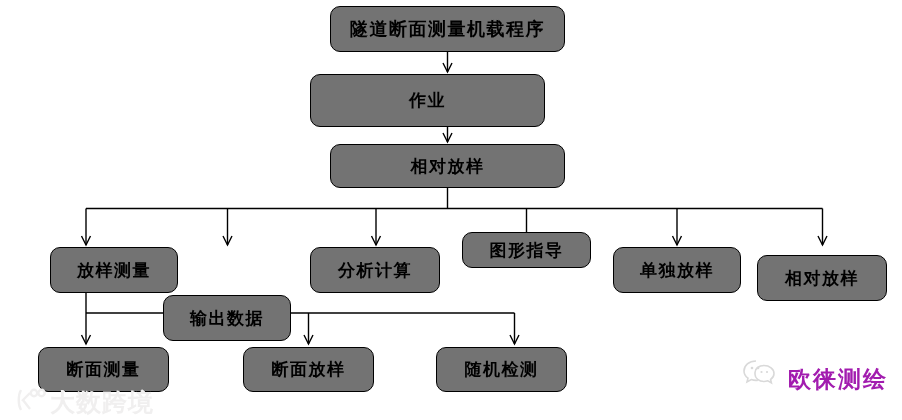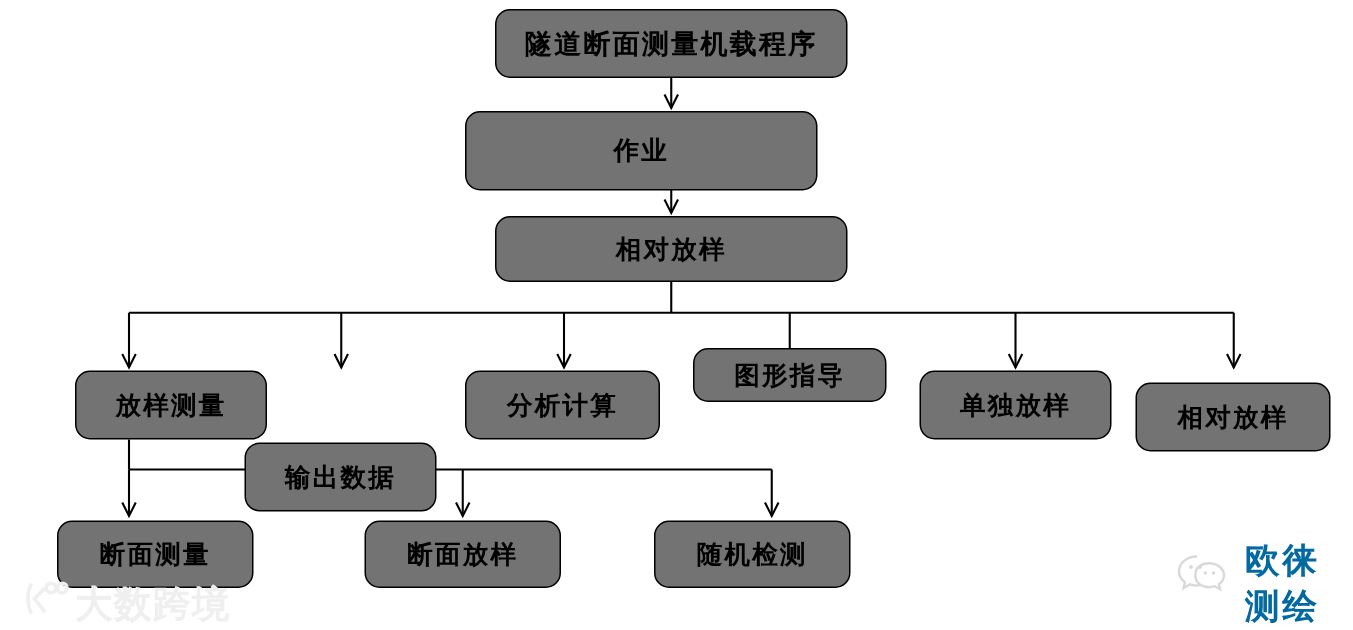--- a/index.html
+++ b/index.html
@@ -24,21 +24,21 @@
   .node.top{font-size:18px;}
   .watermark{
     position:absolute;
     display:flex;align-items:center;
     font-weight:700;
     pointer-events:none;
     user-select:none;
   }
   #wm-left{left:16px;top:386px;color:#f0efef;font-size:25px;letter-spacing:1px;text-shadow:1px 1px 0 #ffffff;}
   #wm-left .wm-icon{margin-right:4px;}
-  #wm-right{left:784px;top:358px;color:#0369a1;font-size:23px;letter-spacing:2px;text-shadow:1px 1px 0 #ffffff;}
+  #wm-right{left:742px;top:358px;color:#a21caf;font-size:23px;letter-spacing:2px;text-shadow:1px 1px 0 #ffffff;}
   #wm-right .wm-icon{margin-right:8px;}
 </style>
 </head>
 <body>
 
 <div id="canvas">
 
   <svg id="connectors" viewBox="0 0 902 420" xmlns="http://www.w3.org/2000/svg">
     <defs>
       <marker id="arrow" markerWidth="16" markerHeight="16" refX="10" refY="5.5" orient="auto" markerUnits="userSpaceOnUse">

